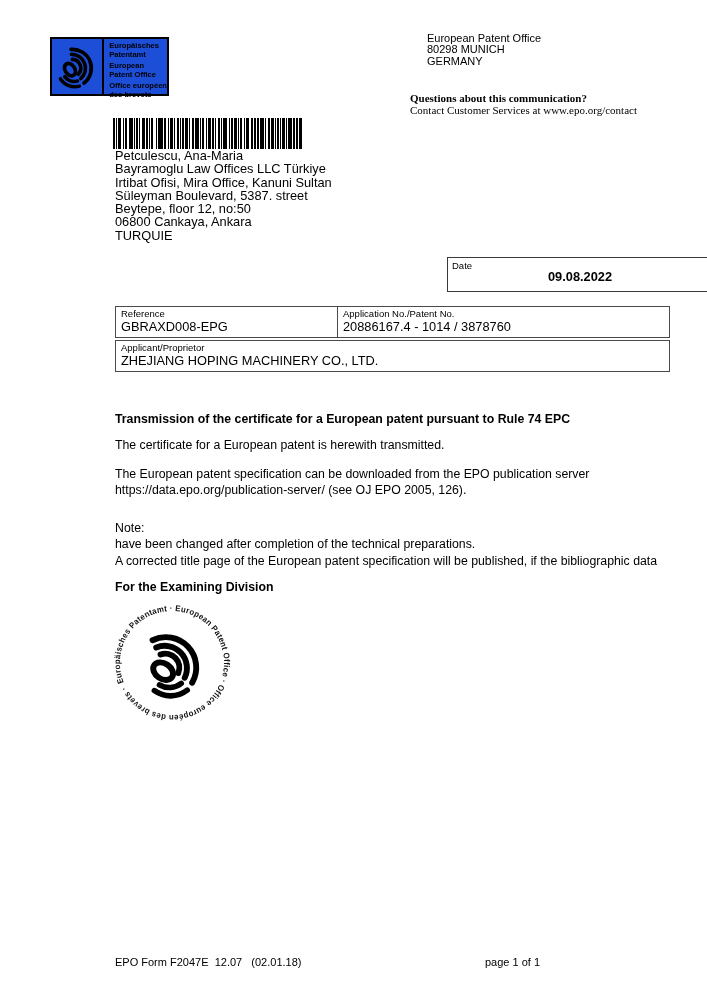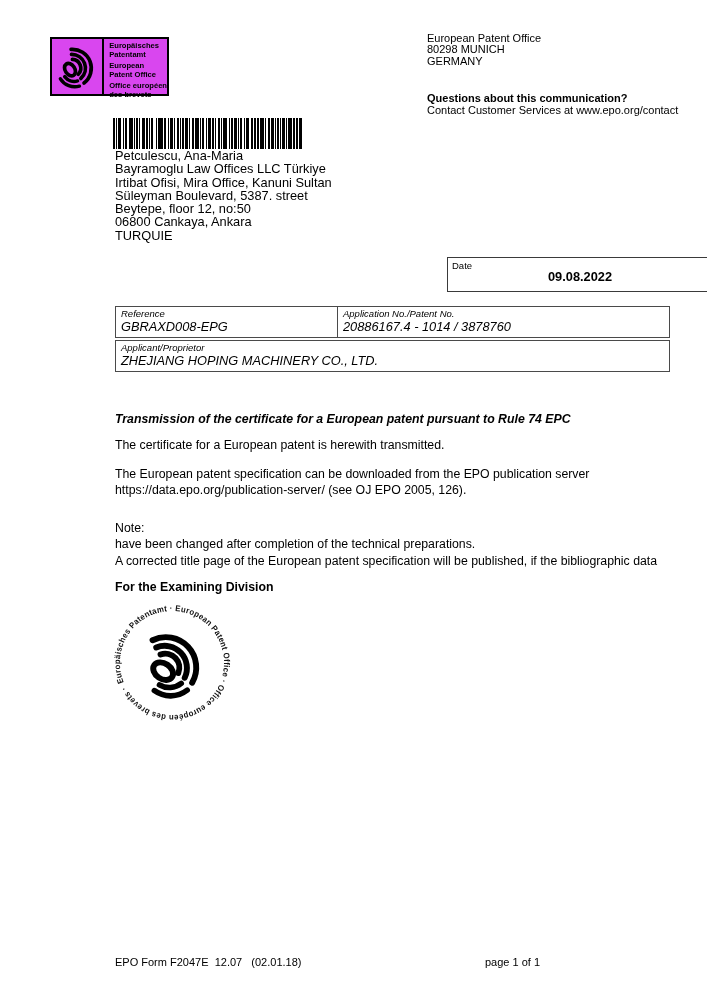--- a/index.html
+++ b/index.html
@@ -11,38 +11,38 @@
     position: relative;
     overflow: hidden;
   }
   .abs { position: absolute; }
 
   
   .logo-box {
     left: 50px; top: 37px; width: 119px; height: 59px;
     border: 2px solid #000;
     display: flex;
-    background: #d946ef;
+    background: #1d4ed8;
   }
   .logo-cell {
     width: 54px; height: 100%;
     display: flex; align-items: center; justify-content: center;
     border-right: 2px solid #000;
   }
   .logo-cell svg { width: 46px; height: 46px; }
   .logo-langs { flex: 1; padding: 3px 0 0 5px; }
   .logo-langs .grp { margin-bottom: 3px; }
   .logo-langs .ln {
     font-size: 7.6px; font-weight: bold; line-height: 8.6px;
     white-space: nowrap; letter-spacing: 0;
   }
 
   
   .office-address { left: 427px; top: 33px; font-size: 11px; line-height: 11.4px; }
-  .contact-block  { left: 427px; top: 93px; font-size: 11px; line-height: 11.6px; }
+  .contact-block  { left: 410px; top: 93px; font-size: 11px; line-height: 11.6px; font-family: Liberation Serif, serif; }
   .contact-block .q { font-weight: bold; }
 
   
   .barcode { left: 113px; top: 118px; width: 189px; height: 31px; }
   .barcode svg { width: 100%; height: 100%; display: block; }
 
   
   .recipient { left: 115px; top: 149px; font-size: 12.8px; line-height: 13.3px; }
 
   
@@ -50,30 +50,30 @@
     left: 447px; top: 257px; width: 266px; height: 35px;
     border: 1.5px solid #3a3a3a;
   }
   .date-box .lbl { font-size: 9.5px; padding: 2px 0 0 4px; }
   .date-box .val { text-align: center; font-weight: bold; font-size: 12.8px; margin-top: -2px; }
 
   
   .ref-table { left: 115px; top: 306px; width: 555px; }
   .ref-row { display: flex; border: 1px solid #4a4a4a; background: #fff; }
   .ref-row + .ref-row { margin-top: 2px; }
-  .ref-cell { padding: 2px 5px 4px 5px; font-style: italic; }
+  .ref-cell { padding: 2px 5px 4px 5px; }
   .ref-cell .lbl { font-size: 9.5px; line-height: 10.5px; }
   .ref-cell .val { font-size: 12.8px; line-height: 13.5px; }
   .cell-reference { width: 222px; border-right: 1px solid #4a4a4a; }
   .cell-application { flex: 1; }
   .cell-applicant { width: 100%; }
 
   
   .letter-body { left: 115px; top: 412px; width: 556px; font-size: 12.3px; line-height: 16.5px; }
-  .letter-title { font-weight: bold; line-height: 15px; font-style: italic; }
+  .letter-title { font-weight: bold; line-height: 15px; }
   .para1 { margin-top: 10px; }
   .para2 { margin-top: 12px; }
   .bold { font-weight: normal; }
   .note { margin-top: 21px; }
   .signoff { margin-top: 10px; font-weight: bold; }
 
   
   .seal { left: 110px; top: 601px; width: 124px; height: 124px; }
   .seal svg { width: 100%; height: 100%; }
   .seal-ring-text { font-family: "Liberation Sans", sans-serif; font-size: 8.4px; font-weight: bold; letter-spacing: 0.3px; }

